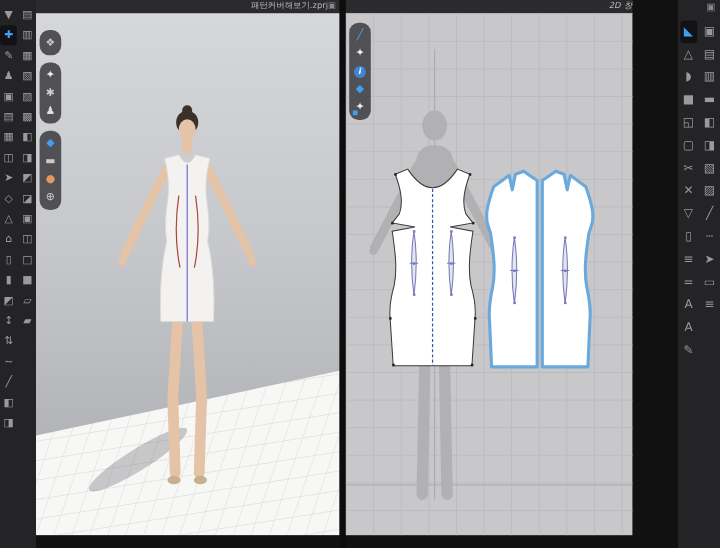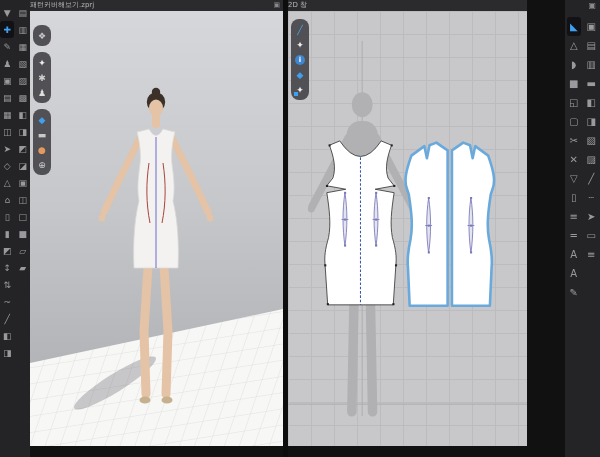--- a/index.html
+++ b/index.html
@@ -15,24 +15,24 @@
   .tool-col{display:flex;flex-direction:column;align-items:center;padding-top:4px;flex:1;}
   .icon{width:14px;height:17px;display:flex;align-items:center;justify-content:center;
     font-size:9px;color:var(--icon_gray);cursor:default;}
   .right-toolbar .icon{height:19px;font-size:10px;}
   .icon.active{background:#121216;border-radius:3px;color:var(--accent_blue);}
   .rt-gear{position:absolute;top:1px;right:4px;font-size:8px;color:#8a8a8c;height:10px;line-height:10px;}
 
   
   .panel{position:absolute;top:0;height:446px;display:flex;flex-direction:column;}
   .panel-3d{left:30px;width:253px;}
-  .panel-2d{left:288px;width:239px;}
+  .panel-2d{left:288px;width:239px;font-style:italic;}
   .divider{position:absolute;left:283px;top:0;width:5px;height:457px;background:#0d0d0e;z-index:4;}
   .titlebar{height:11px;background:var(--titlebar_bg);display:flex;align-items:center;flex:0 0 11px;}
-  .titlebar .title{flex:1;text-align:left;font-size:7px;color:var(--titlebar_text);line-height:11px;}
+  .titlebar .title{flex:1;text-align:right;font-size:7px;color:var(--titlebar_text);line-height:11px;}
   .tb-gear{font-size:7px;color:#8a8a8c;margin-right:3px;line-height:11px;}
 
   .viewport3d{position:relative;flex:1;overflow:hidden;
     background:linear-gradient(180deg,var(--viewport3d_top) 0%,#c6c7ca 45%,var(--viewport3d_bottom) 100%);}
   .viewport2d{position:relative;flex:1;overflow:hidden;background:var(--viewport2d_bg);
     background-image:
       linear-gradient(to right,var(--grid_line) 1px,transparent 1px),
       linear-gradient(to bottom,var(--grid_line) 1px,transparent 1px);
     background-size:23px 23px;}
   .scene{position:absolute;inset:0;width:100%;height:100%;}

